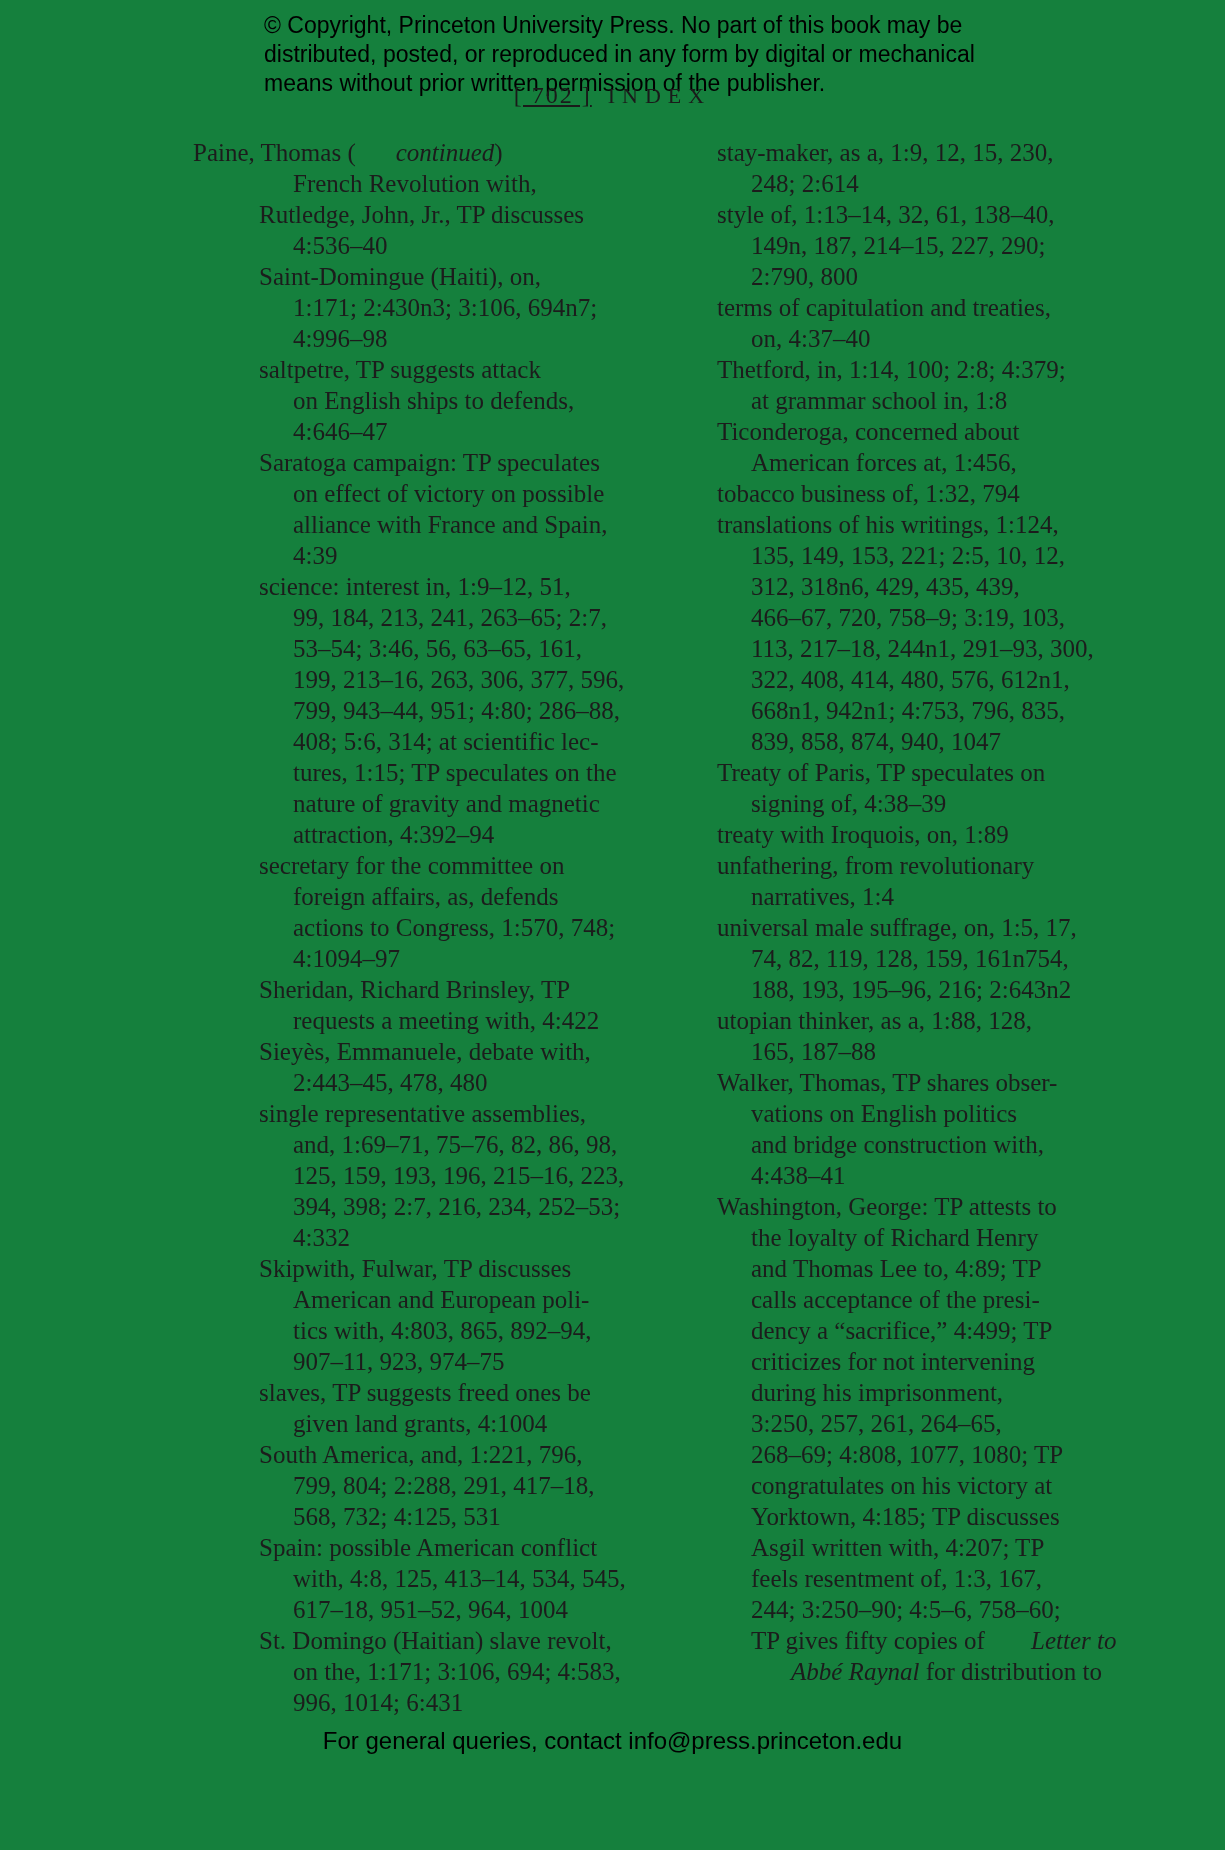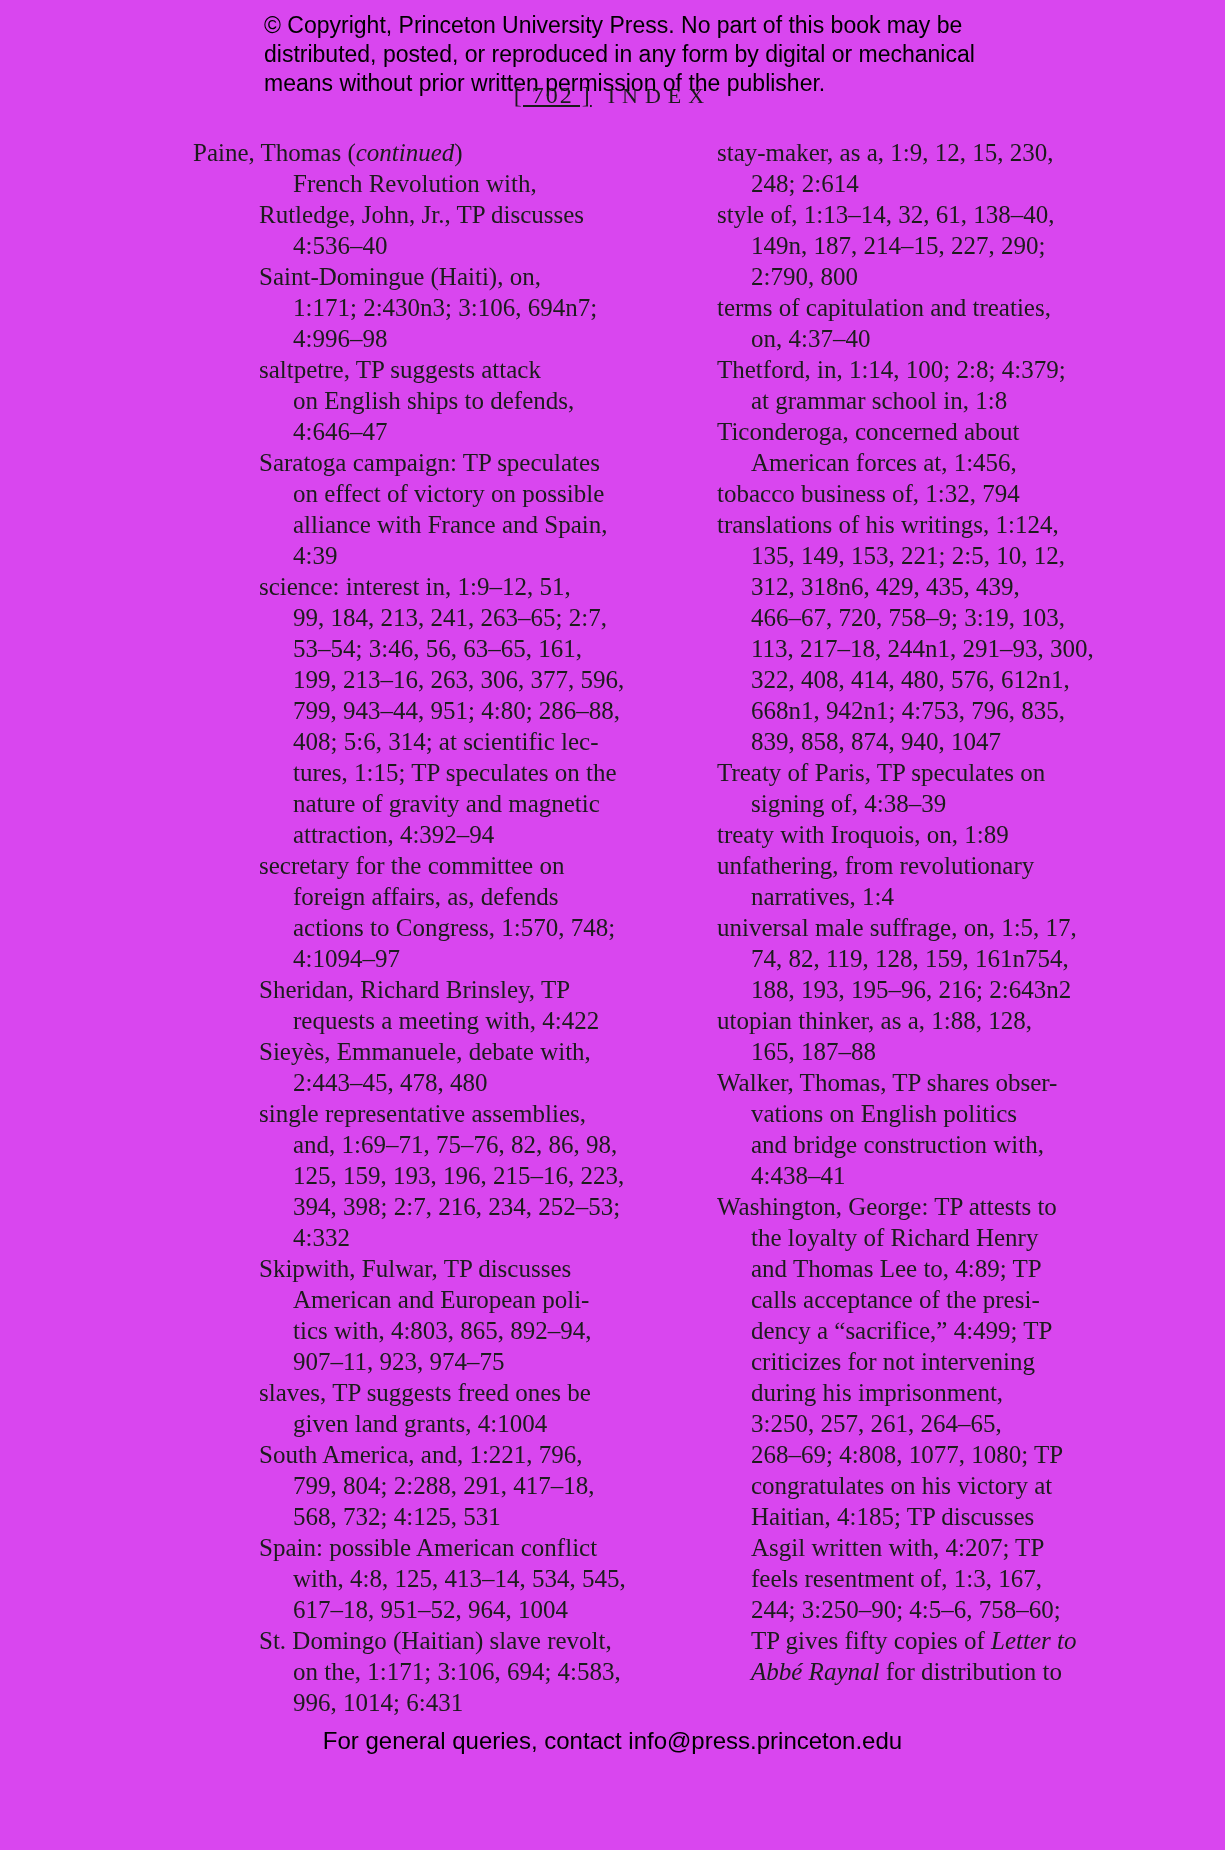--- a/index.html
+++ b/index.html
@@ -1,20 +1,20 @@
 <!DOCTYPE html>
 <html><head>
 <meta charset="utf-8">
 <style>
   html, body { margin: 0; padding: 0; background: #ffffff; }
   .page {
     position: relative;
     width: 1225px;
     height: 1850px;
-    background: #d946ef;
+    background: #15803d;
     color: #141414;
     overflow: hidden;
   }
   .copyright {
     position: absolute;
     left: 264px;
     top: 11px;
     font-family: "Liberation Sans", sans-serif;
     font-size: 23px;
     line-height: 29px;
@@ -47,21 +47,21 @@
   .col-left  { left: 193px; width: 470px; }
   .col-right { left: 651px; width: 540px; }
   .line {
     height: 31px;
     line-height: 31px;
     white-space: nowrap;
   }
   .indent-0 { padding-left: 0; }
   .indent-1 { padding-left: 66px; }
   .indent-2 { padding-left: 100px; }
-  .it { font-style: italic; }
+  .it { font-style: italic; margin-left: 40px; }
   .footer {
     position: absolute;
     top: 1727px;
     left: 0;
     width: 100%;
     text-align: center;
     font-family: "Liberation Sans", sans-serif;
     font-size: 24px;
     color: #000000;
   }
@@ -172,21 +172,21 @@
       <div class="line indent-1"><span>Washington, George: TP attests to</span></div>
       <div class="line indent-2"><span>the loyalty of Richard Henry</span></div>
       <div class="line indent-2"><span>and Thomas Lee to, 4:89; TP</span></div>
       <div class="line indent-2"><span>calls acceptance of the presi-</span></div>
       <div class="line indent-2"><span>dency a “sacrifice,” 4:499; TP</span></div>
       <div class="line indent-2"><span>criticizes for not intervening</span></div>
       <div class="line indent-2"><span>during his imprisonment,</span></div>
       <div class="line indent-2"><span>3:250, 257, 261, 264–65,</span></div>
       <div class="line indent-2"><span>268–69; 4:808, 1077, 1080; TP</span></div>
       <div class="line indent-2"><span>congratulates on his victory at</span></div>
-      <div class="line indent-2"><span>Haitian, 4:185; TP discusses</span></div>
+      <div class="line indent-2"><span>Yorktown, 4:185; TP discusses</span></div>
       <div class="line indent-2"><span>Asgil written with, 4:207; TP</span></div>
       <div class="line indent-2"><span>feels resentment of, 1:3, 167,</span></div>
       <div class="line indent-2"><span>244; 3:250–90; 4:5–6, 758–60;</span></div>
       <div class="line indent-2"><span>TP gives fifty copies of </span><span class="it">Letter to</span></div>
       <div class="line indent-2"><span class="it">Abbé Raynal</span><span> for distribution to</span></div>
     </div>
 
   <div class="footer">For general queries, contact info@press.princeton.edu</div>
 
 </div>

